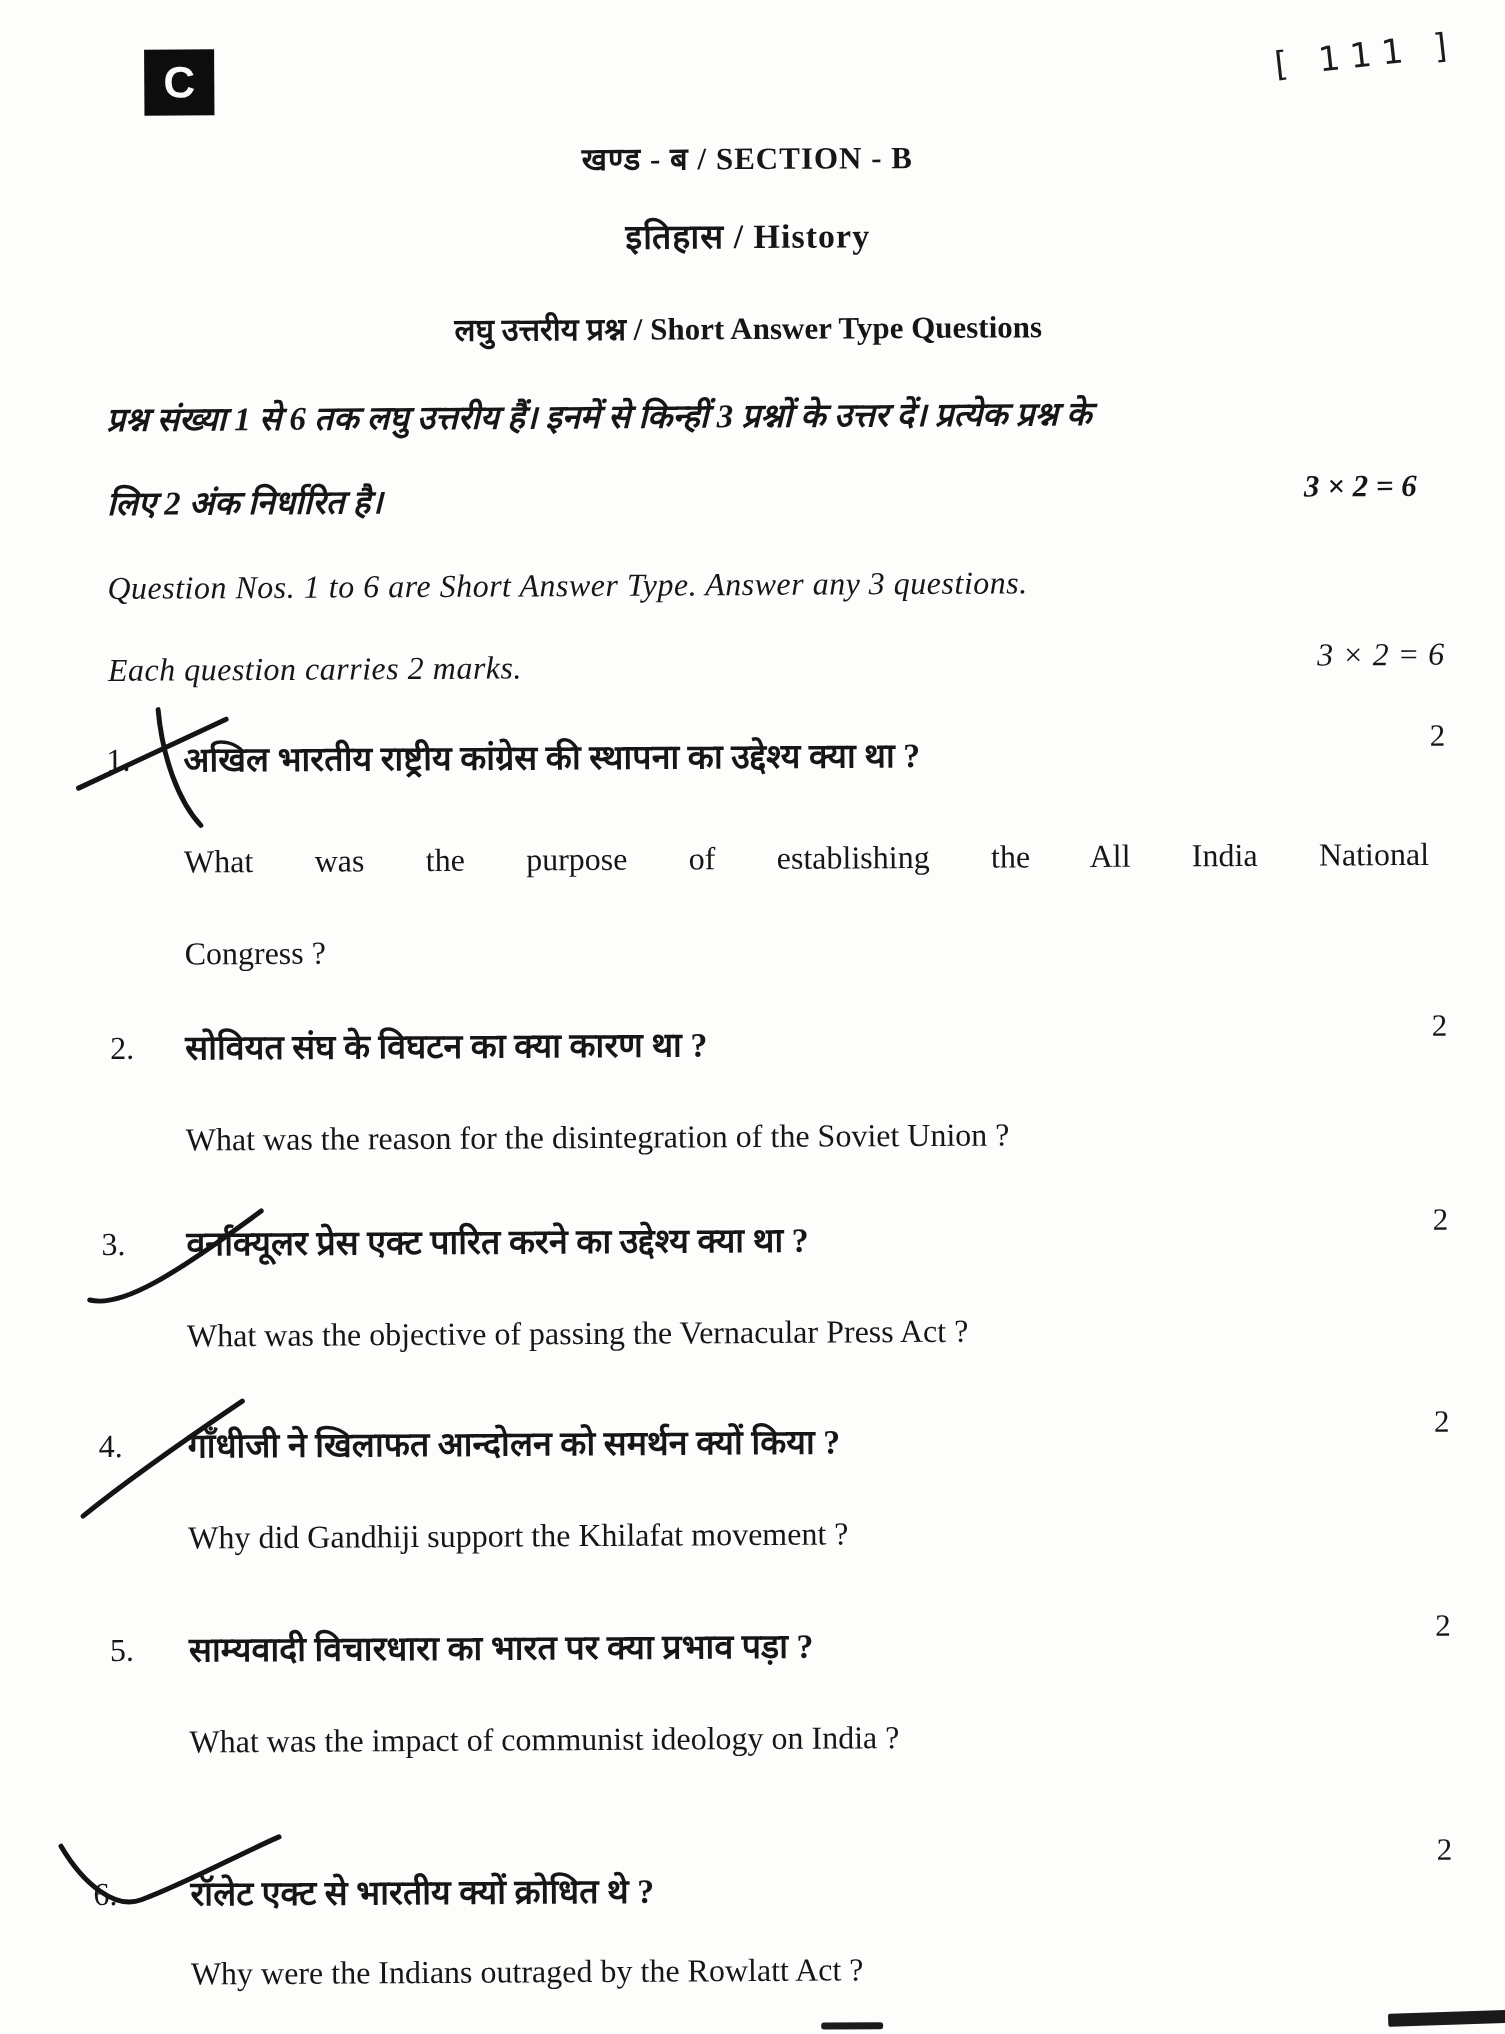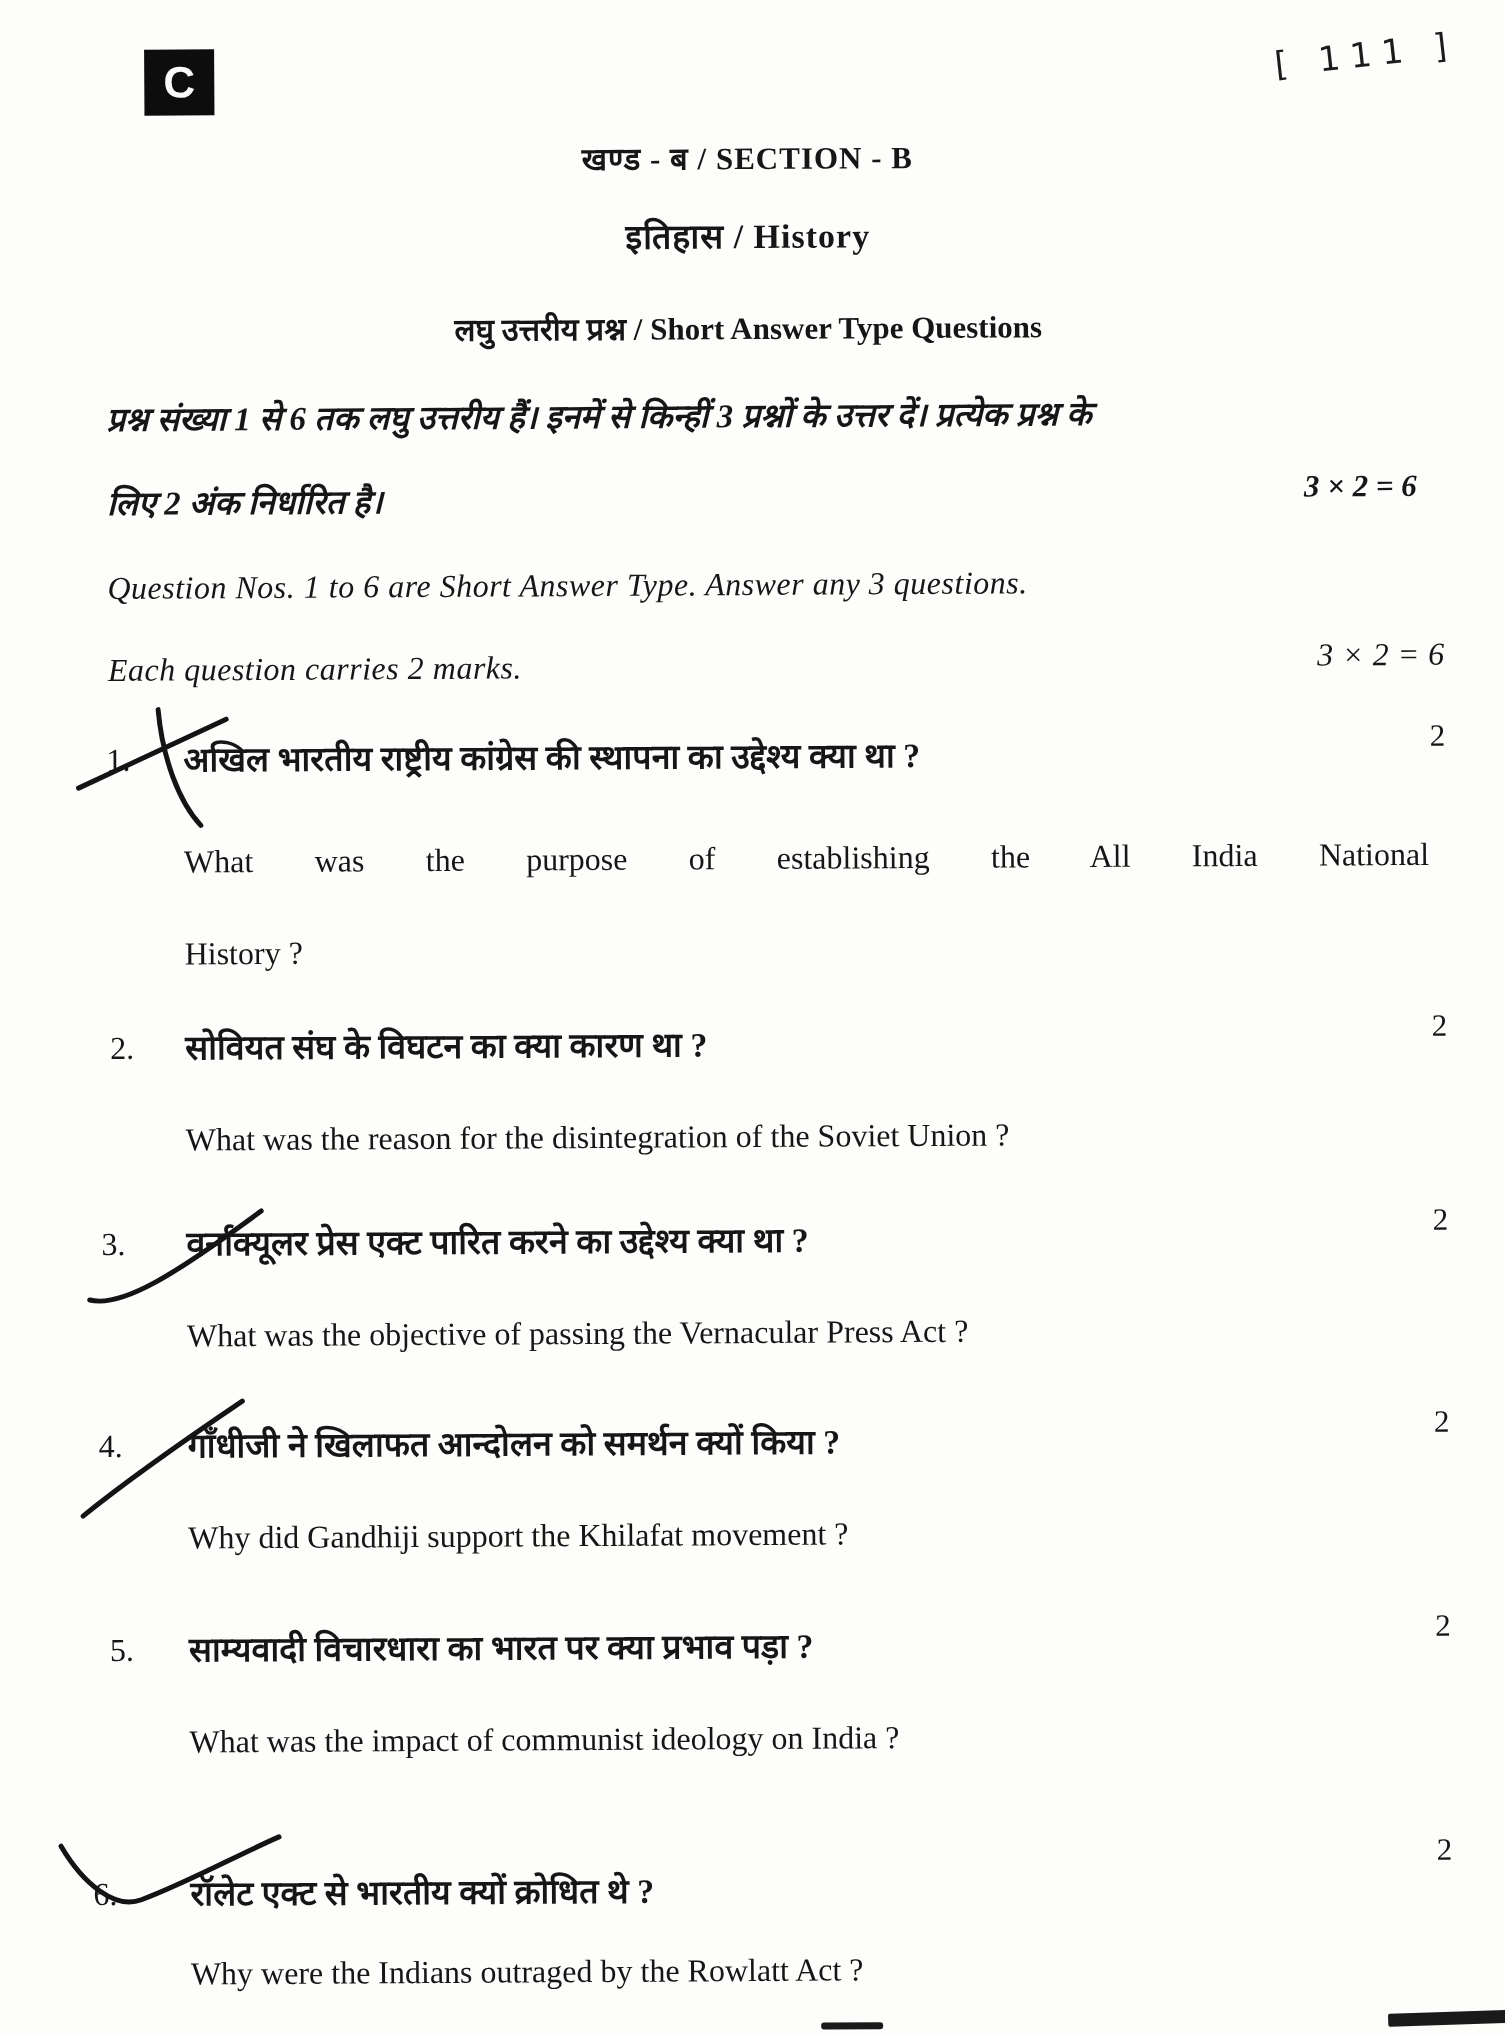--- a/index.html
+++ b/index.html
@@ -64,21 +64,21 @@
     <div class="abs instr-en" style="top:640px;right:58px;">3 × 2 = 6</div>
 
     <div class="abs qnum" style="left:108px;top:738px;">1.</div>
     <svg class="abs pen" style="left:68px;top:692px;" width="180" height="150" viewBox="0 0 180 150">
       <path d="M12,92 L160,24"></path>
       <path d="M92,14 C96,62 112,106 134,130"></path>
     </svg>
     <div class="abs qhindi" style="left:185px;top:732px;">अखिल भारतीय राष्ट्रीय कांग्रेस की स्थापना का उद्देश्य क्या था ?</div>
     <div class="abs qmarks" style="top:722px;right:58px;">2</div>
     <div class="abs qeng justify-line" style="left:185px;top:840px;width:1245px;">What was the purpose of establishing the All India National</div>
-    <div class="abs qeng" style="left:185px;top:932px;">History ?</div>
+    <div class="abs qeng" style="left:185px;top:932px;">Congress ?</div>
 
     <div class="abs qnum" style="left:110px;top:1026px;">2.</div>
     <div class="abs qhindi" style="left:185px;top:1020px;">सोवियत संघ के विघटन का क्या कारण था ?</div>
     <div class="abs qmarks" style="top:1012px;right:58px;">2</div>
     <div class="abs qeng" style="left:185px;top:1118px;">What was the reason for the disintegration of the Soviet Union ?</div>
 
     <div class="abs qnum" style="left:100px;top:1222px;">3.</div>
     <svg class="abs pen" style="left:80px;top:1192px;" width="195" height="120" viewBox="0 0 195 120">
       <path d="M8,104 C40,112 92,80 180,16"></path>
     </svg>

